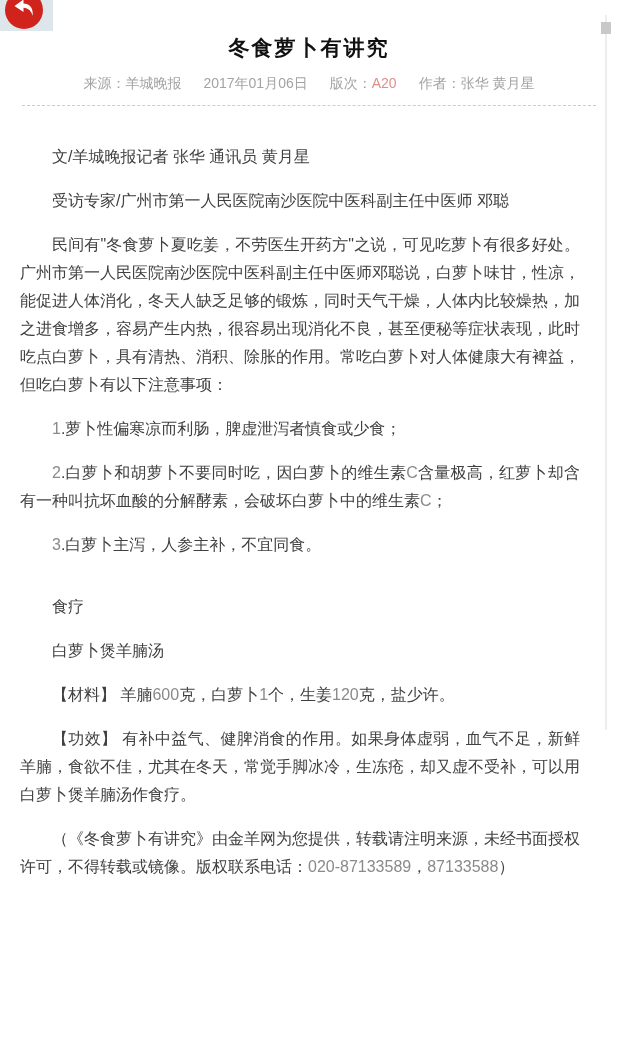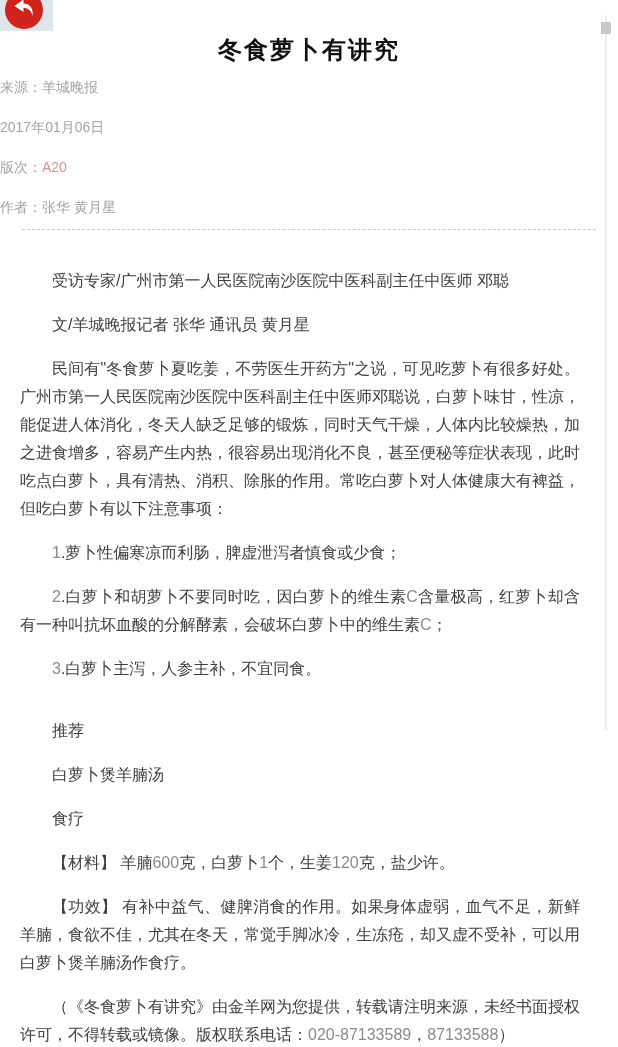--- a/index.html
+++ b/index.html
@@ -1,24 +1,24 @@
 <!DOCTYPE html>
 <html style="--accent_red: #d0231c; --icon_bg: #dde6ea; --edition_red: #e08e8c; --text: #404040; --title_color: #111111; --meta_gray: #a3a3a3; --latin_gray: #8a8a8a; --divider: #cccccc; --scroll_track: #ededed; --scroll_thumb: #c9c9c9;"><head>
 <meta charset="utf-8">
 <style>
   html,body{margin:0;padding:0;background:#fff;}
   .page{position:relative;width:618px;height:1047px;overflow:hidden;background:#fff;
         font-family:"Liberation Sans","DejaVu Sans",sans-serif;color:var(--text,#404040);}
   .back-btn{position:absolute;top:0;left:0;width:53px;height:31px;background:var(--icon_bg,#dde6ea);
             overflow:hidden;cursor:pointer;}
   .back-btn svg{position:absolute;left:5px;top:-9px;display:block;}
-  .header h1{margin:34px 0 0;text-align:center;font-size:24px;font-weight:700;
+  .header h1{margin:34px 0 0;text-align:center;font-size:21px;font-weight:700;
              color:var(--title_color,#111);letter-spacing:2px;}
   .meta{margin-top:13px;display:flex;justify-content:center;gap:22px;
-        font-size:14px;color:var(--meta_gray,#a3a3a3);white-space:nowrap;flex-direction:column;}
+        font-size:14px;color:var(--meta_gray,#a3a3a3);white-space:nowrap;}
   .meta .edition{color:var(--edition_red,#e08e8c);cursor:pointer;margin-top:24px;}
   hr.dashed{border:none;border-top:1px dashed var(--divider,#ccc);margin:12px 22px 0;}
   .content{padding:37px 38px 0 20px;font-size:16px;line-height:28px;text-align:justify;}
   .content p{margin:0 0 16px;text-indent:2em;}
   .content p.gap-after{margin-bottom:34px;}
   .content .num{color:var(--latin_gray,#8a8a8a);}
   .scroll-track{position:absolute;top:15px;right:11px;width:2px;height:715px;
                 background:var(--scroll_track,#ededed);}
   .scroll-thumb{position:absolute;top:7px;left:-4px;width:10px;height:12px;
                 background:var(--scroll_thumb,#c9c9c9);}
@@ -43,29 +43,28 @@
       <span>来源：羊城晚报</span>
       <span>2017年01月06日</span>
       <span><span>版次：</span><span class="edition">A20</span></span>
       <span>作者：张华 黄月星</span>
     </div>
   </div>
 
   <hr class="dashed">
 
   <div class="content">
+      <p>文/羊城晚报记者 张华 通讯员 黄月星</p>
       <p>受访专家/广州市第一人民医院南沙医院中医科副主任中医师 邓聪</p>
-      <p>文/羊城晚报记者 张华 通讯员 黄月星</p>
       <p>民间有"冬食萝卜夏吃姜，不劳医生开药方"之说，可见吃萝卜有很多好处。广州市第一人民医院南沙医院中医科副主任中医师邓聪说，白萝卜味甘，性凉，能促进人体消化，冬天人缺乏足够的锻炼，同时天气干燥，人体内比较燥热，加之进食增多，容易产生内热，很容易出现消化不良，甚至便秘等症状表现，此时吃点白萝卜，具有清热、消积、除胀的作用。常吃白萝卜对人体健康大有裨益，但吃白萝卜有以下注意事项：</p>
       <p><span class="num">1</span>.萝卜性偏寒凉而利肠，脾虚泄泻者慎食或少食；</p>
       <p><span class="num">2</span>.白萝卜和胡萝卜不要同时吃，因白萝卜的维生素<span class="num">C</span>含量极高，红萝卜却含有一种叫抗坏血酸的分解酵素，会破坏白萝卜中的维生素<span class="num">C</span>；</p>
       <p class="gap-after"><span class="num">3</span>.白萝卜主泻，人参主补，不宜同食。</p>
-      <p>推荐</p>
+      <p>食疗</p>
       <p>白萝卜煲羊腩汤</p>
-      <p>食疗</p>
       <p>【材料】 羊腩<span class="num">600</span>克，白萝卜<span class="num">1</span>个，生姜<span class="num">120</span>克，盐少许。</p>
       <p>【功效】 有补中益气、健脾消食的作用。如果身体虚弱，血气不足，新鲜羊腩，食欲不佳，尤其在冬天，常觉手脚冰冷，生冻疮，却又虚不受补，可以用白萝卜煲羊腩汤作食疗。</p>
       <p>（《冬食萝卜有讲究》由金羊网为您提供，转载请注明来源，未经书面授权许可，不得转载或镜像。版权联系电话：<span class="num">020-87133589</span>，<span class="num">87133588</span>）</p>
     </div>
 
   <div class="scroll-track">
     <div class="scroll-thumb"></div>
   </div>
 
 </div>

